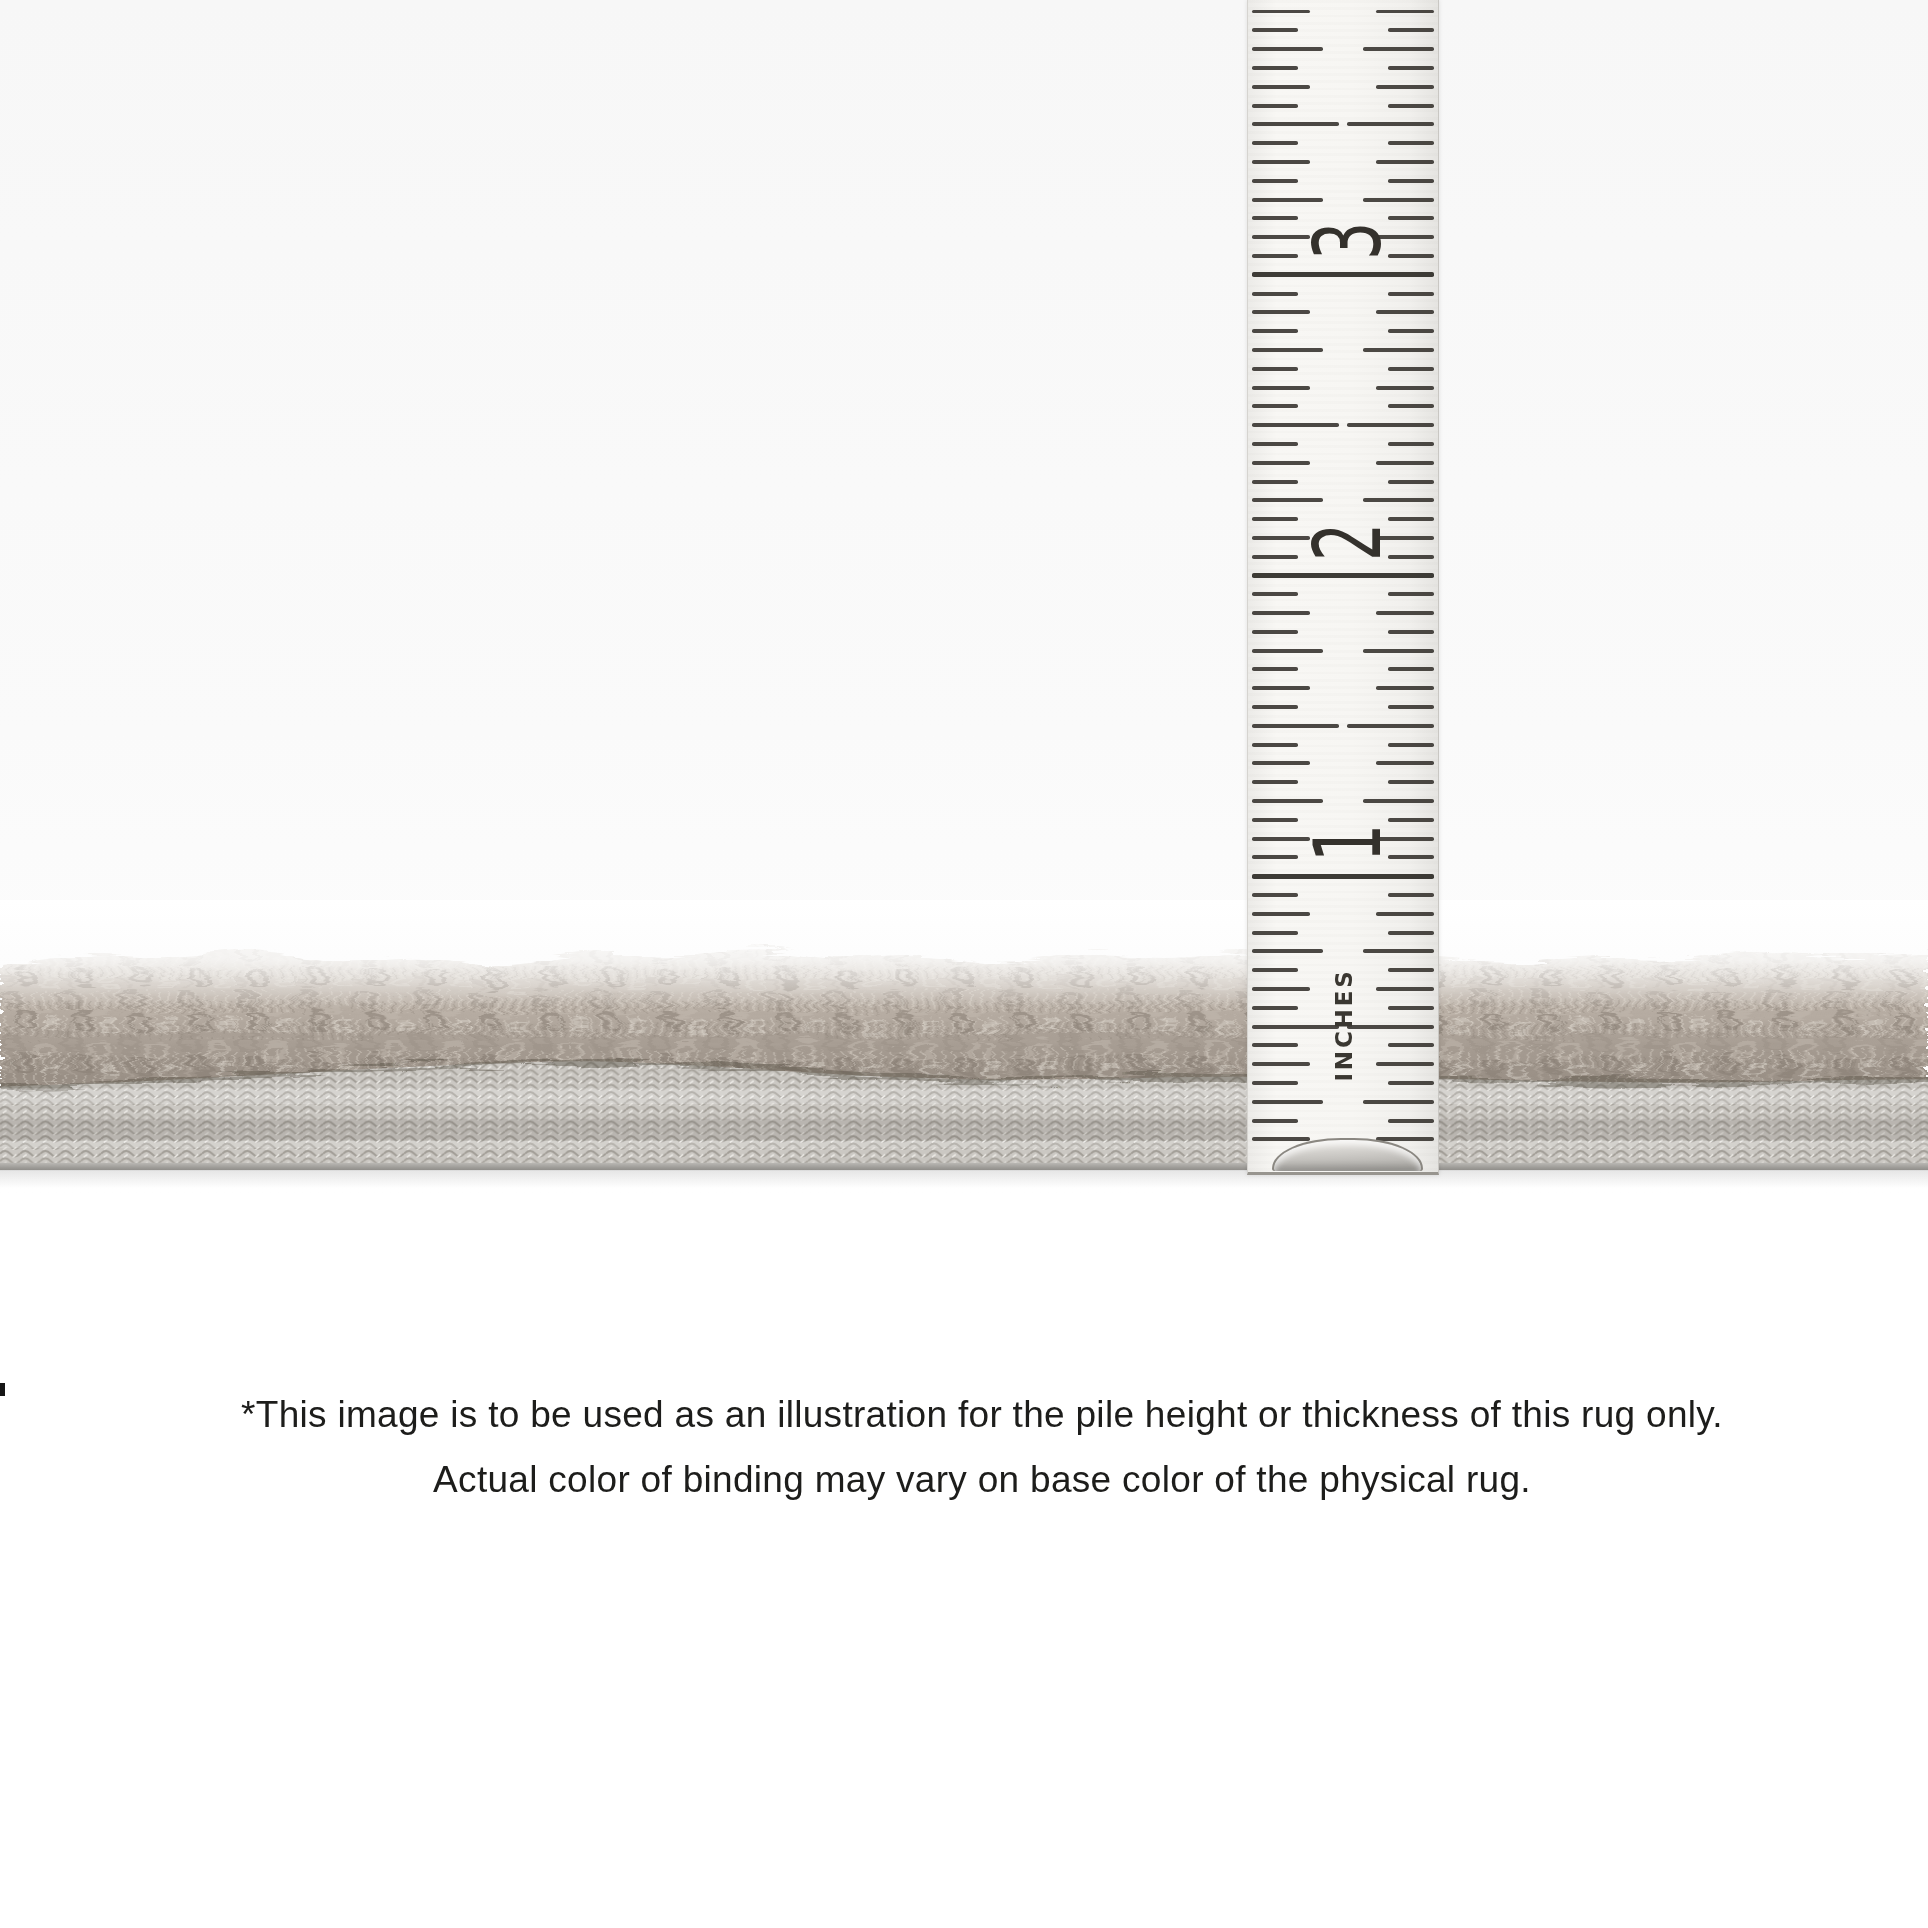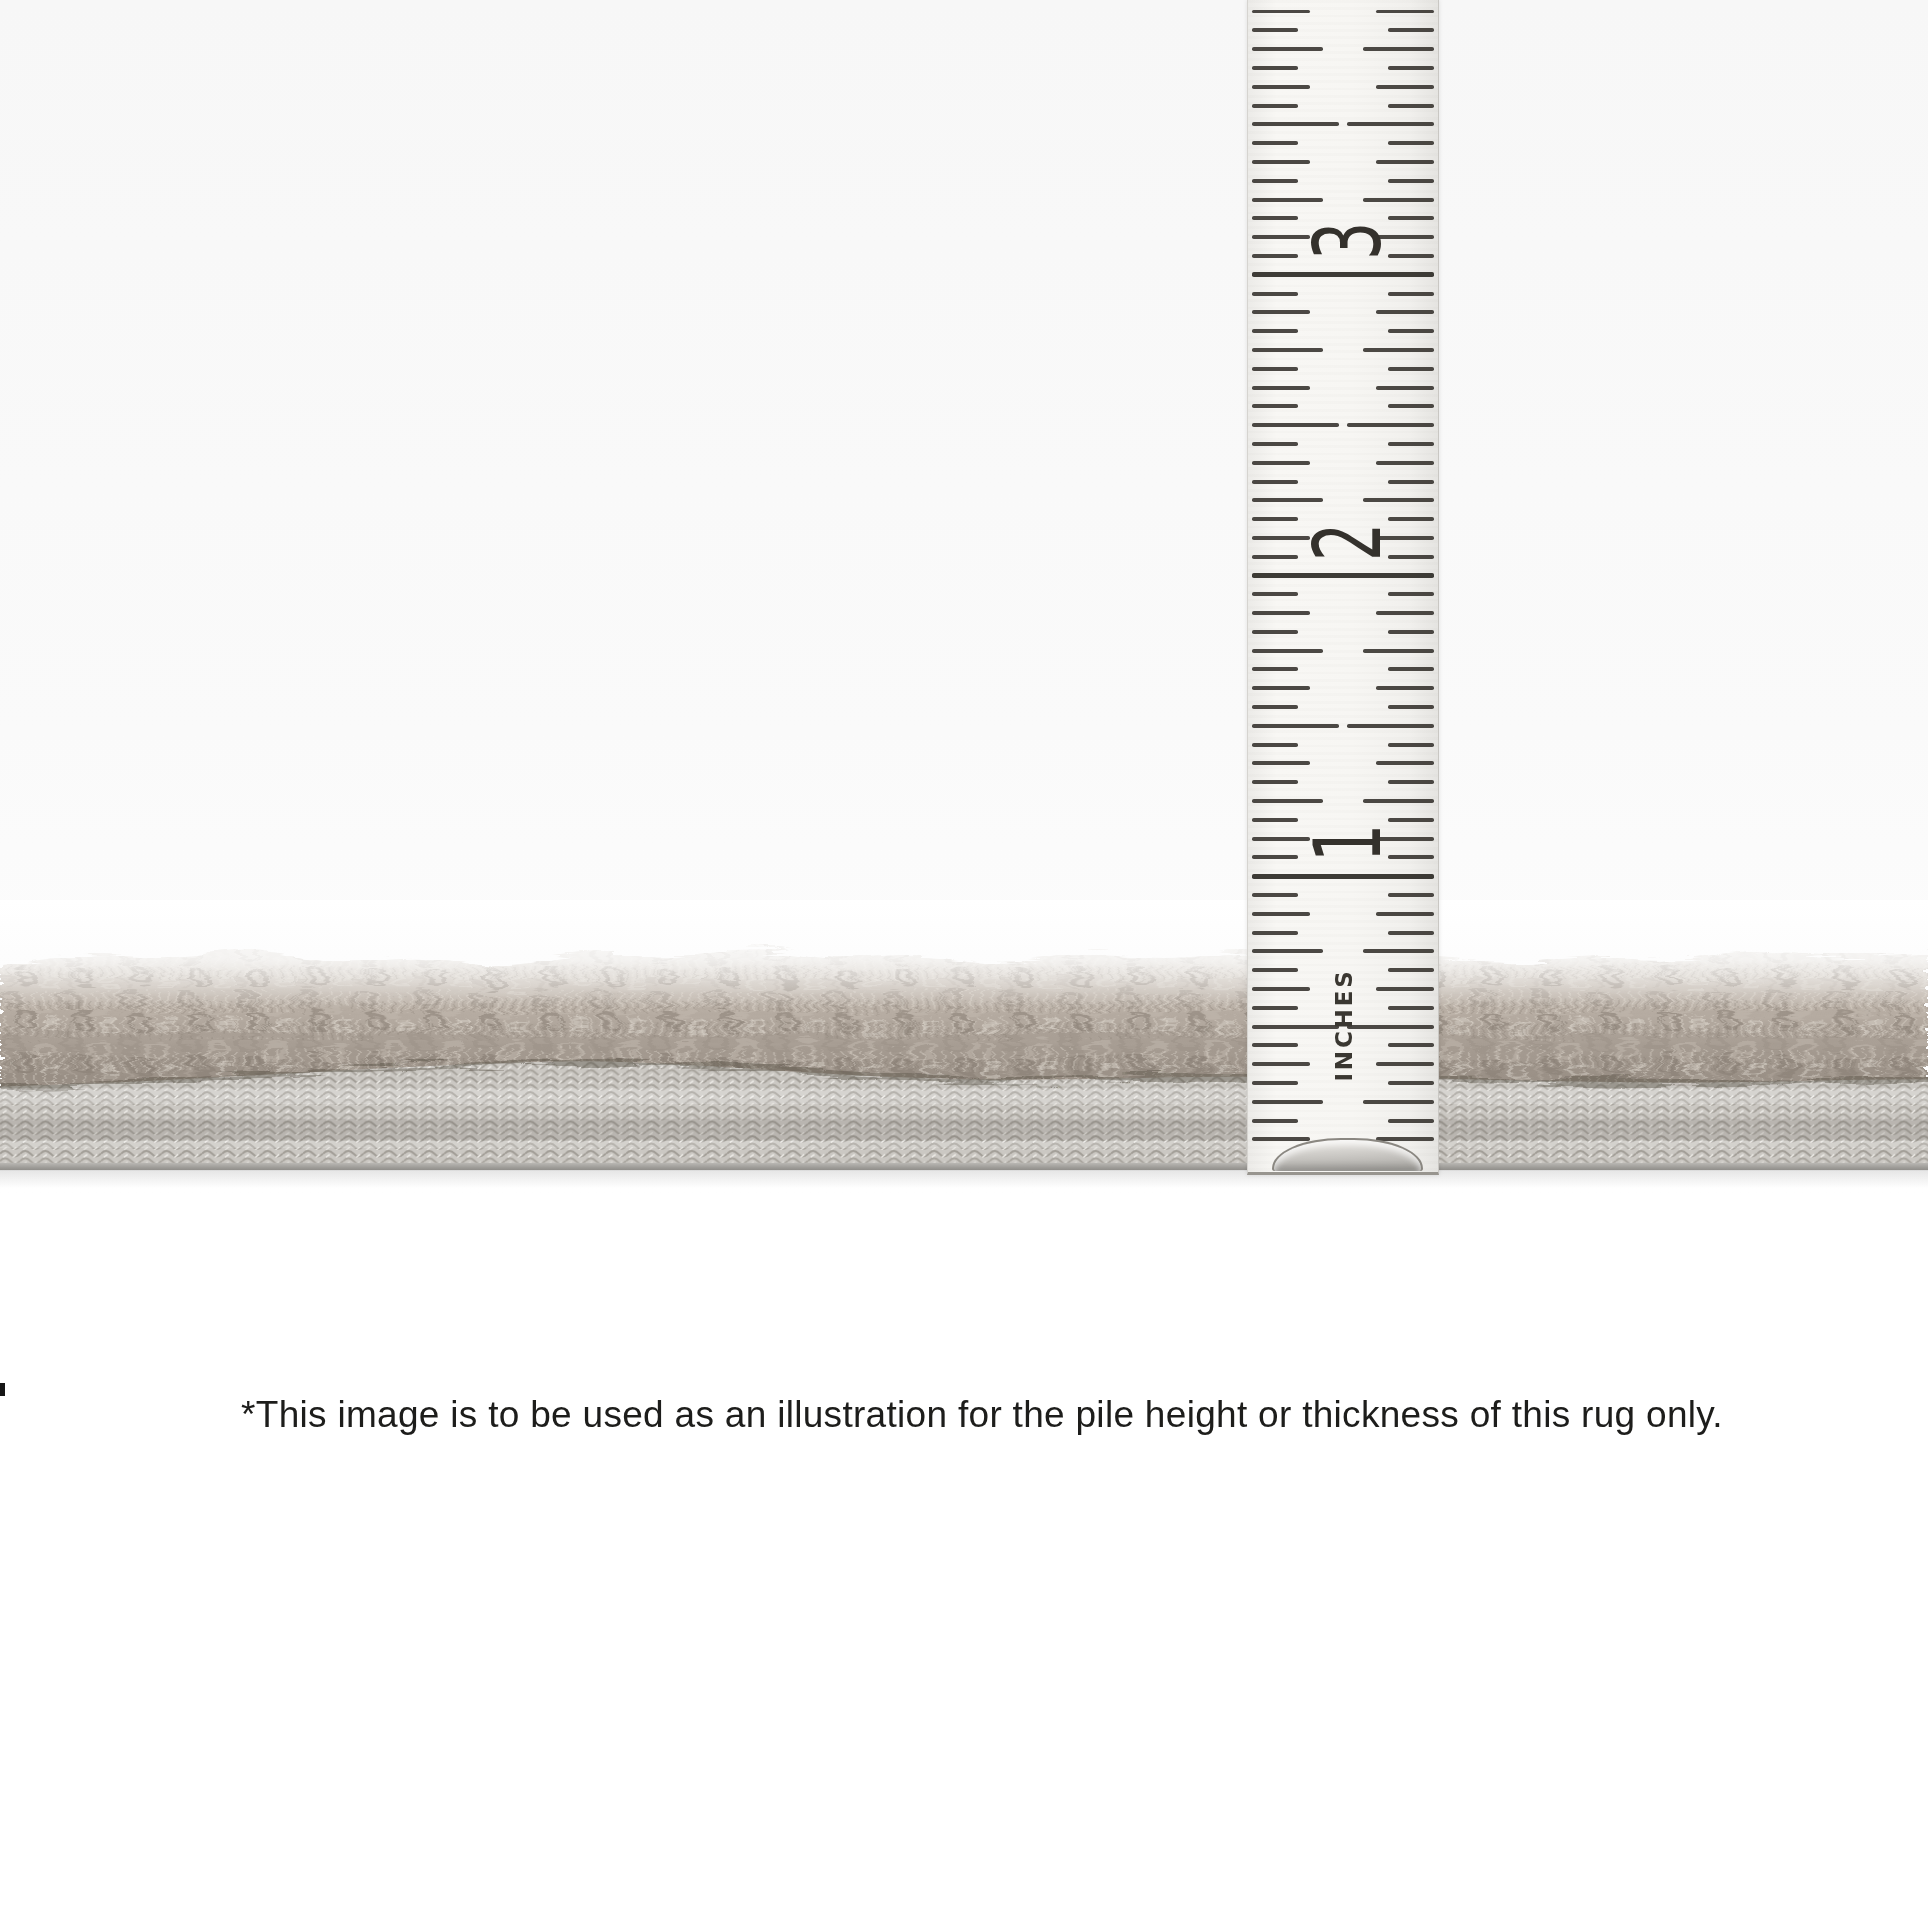--- a/index.html
+++ b/index.html
@@ -250,15 +250,16 @@
     <span class="ruler-num num-2">2</span>
     <span class="ruler-num num-1">1</span>
     <span class="ruler-inches">INCHES</span>
     <div class="metal-cap"></div>
   </div>
 
   <div class="edge-fragment"></div>
 
   <div class="disclaimer">
     <p>*This image is to be used as an illustration for the pile height or thickness of this rug only.</p>
+    <p>Actual color of binding may vary on base color of the physical rug.</p>
   </div>
 </div>
 
 
 </body></html>

